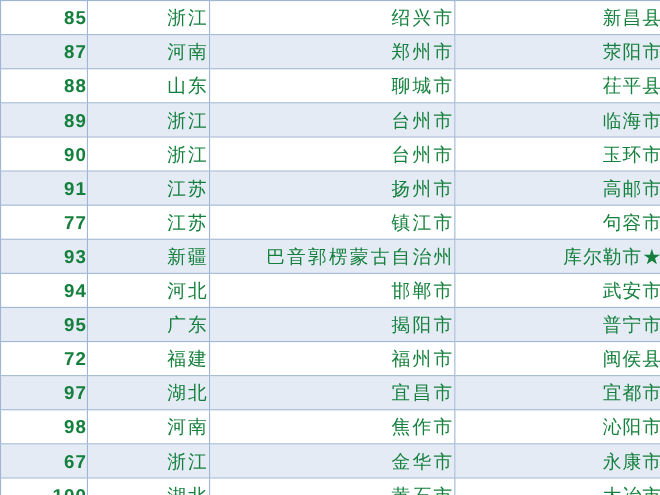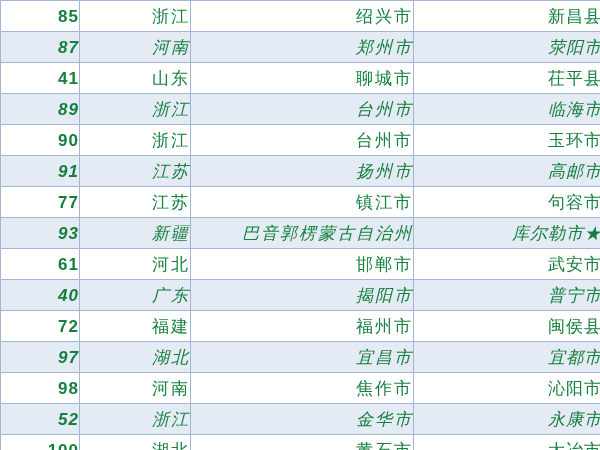--- a/index.html
+++ b/index.html
@@ -28,21 +28,20 @@
     color: #15803d;
     line-height: 1;
     white-space: nowrap;
     overflow: hidden;
   }
   #rank-table tr.even-row td {
     background: #ffffff;
   }
   #rank-table tr.odd-row td {
     background: #e4ebf5;
-    font-style: italic;
   }
   .col-rank {
     width: 78px;
     font-weight: bold;
     font-size: 18px;
   }
   .col-province {
     width: 110px;
   }
   .col-city {
@@ -93,21 +92,21 @@
         </td>
         <td class="col-city">
           <span class="cell-inner">郑州市</span>
         </td>
         <td class="col-county">
           <span class="cell-inner">荥阳市</span>
         </td>
       </tr>
       <tr class="even-row">
         <td class="col-rank">
-          <span class="cell-inner">41</span>
+          <span class="cell-inner">88</span>
         </td>
         <td class="col-province">
           <span class="cell-inner">山东</span>
         </td>
         <td class="col-city">
           <span class="cell-inner">聊城市</span>
         </td>
         <td class="col-county">
           <span class="cell-inner">茌平县</span>
         </td>
@@ -177,35 +176,35 @@
         </td>
         <td class="col-city">
           <span class="cell-inner">巴音郭楞蒙古自治州</span>
         </td>
         <td class="col-county">
           <span class="cell-inner">库尔勒市★</span>
         </td>
       </tr>
       <tr class="even-row">
         <td class="col-rank">
-          <span class="cell-inner">61</span>
+          <span class="cell-inner">94</span>
         </td>
         <td class="col-province">
           <span class="cell-inner">河北</span>
         </td>
         <td class="col-city">
           <span class="cell-inner">邯郸市</span>
         </td>
         <td class="col-county">
           <span class="cell-inner">武安市</span>
         </td>
       </tr>
       <tr class="odd-row">
         <td class="col-rank">
-          <span class="cell-inner">40</span>
+          <span class="cell-inner">95</span>
         </td>
         <td class="col-province">
           <span class="cell-inner">广东</span>
         </td>
         <td class="col-city">
           <span class="cell-inner">揭阳市</span>
         </td>
         <td class="col-county">
           <span class="cell-inner">普宁市</span>
         </td>
@@ -247,21 +246,21 @@
         </td>
         <td class="col-city">
           <span class="cell-inner">焦作市</span>
         </td>
         <td class="col-county">
           <span class="cell-inner">沁阳市</span>
         </td>
       </tr>
       <tr class="odd-row">
         <td class="col-rank">
-          <span class="cell-inner">52</span>
+          <span class="cell-inner">67</span>
         </td>
         <td class="col-province">
           <span class="cell-inner">浙江</span>
         </td>
         <td class="col-city">
           <span class="cell-inner">金华市</span>
         </td>
         <td class="col-county">
           <span class="cell-inner">永康市</span>
         </td>

